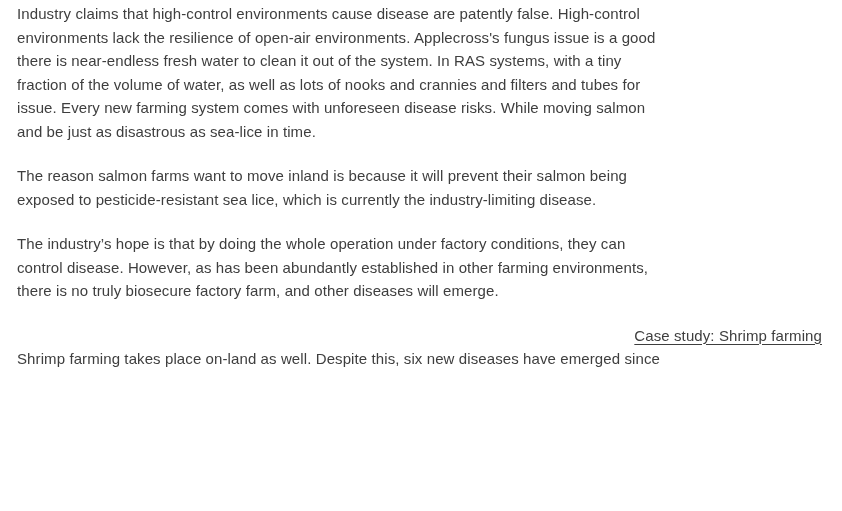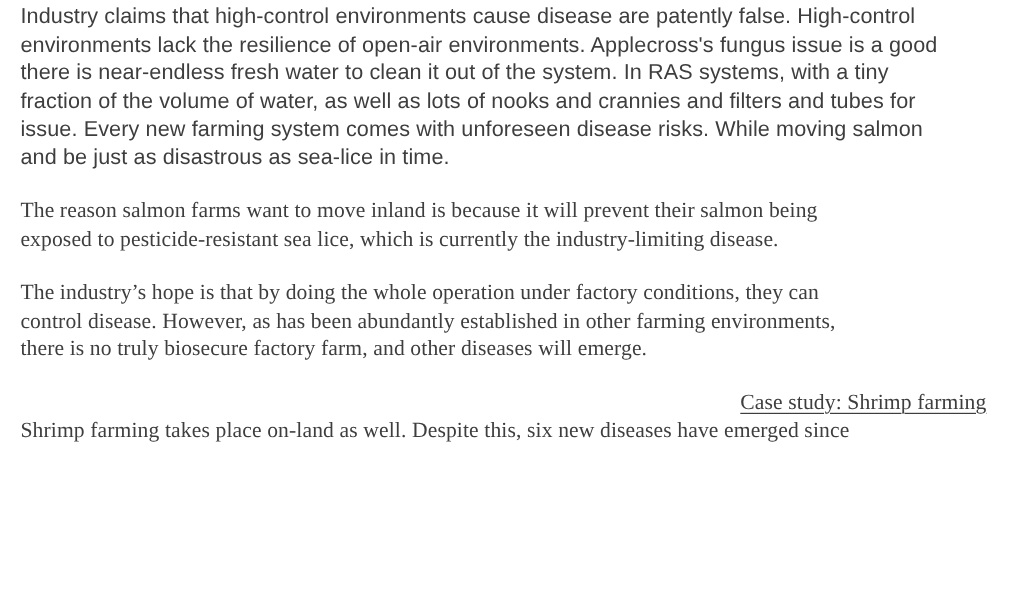--- a/index.html
+++ b/index.html
@@ -11,29 +11,28 @@
     width: 842px;
     height: 511px;
     overflow: hidden;
   }
   .doc {
     box-sizing: border-box;
     width: 842px;
     height: 511px;
     padding: 2px 20px 0 17px;
     font-family: "Liberation Sans", "DejaVu Sans", sans-serif;
-    font-size: 18px;
+    font-size: 15px;
     line-height: 23.5px;
     color: #3e3e3e;
     letter-spacing: 0.1px;
     -webkit-font-smoothing: antialiased;
   }
   .block + .block {
     margin-top: 21px;
-    font-family: Liberation Serif, serif;
   }
   .block.attached {
     margin-top: 0;
   }
   .line {
     white-space: nowrap;
   }
   .heading .line {
     text-decoration: underline;
     text-underline-offset: 3px;

